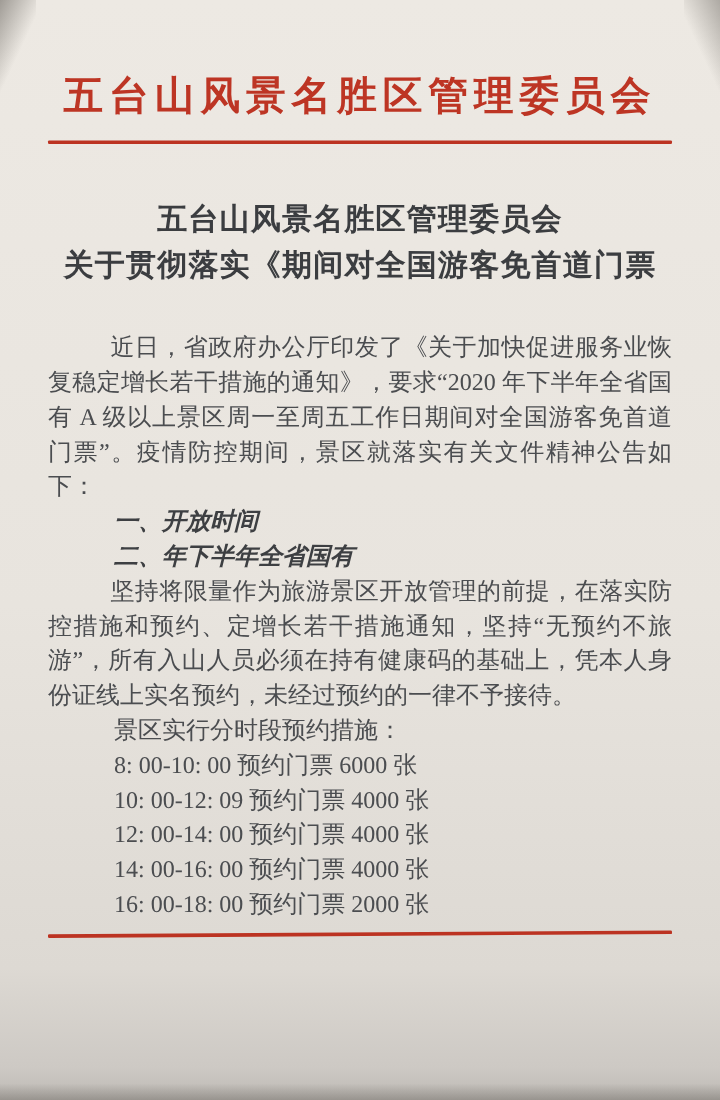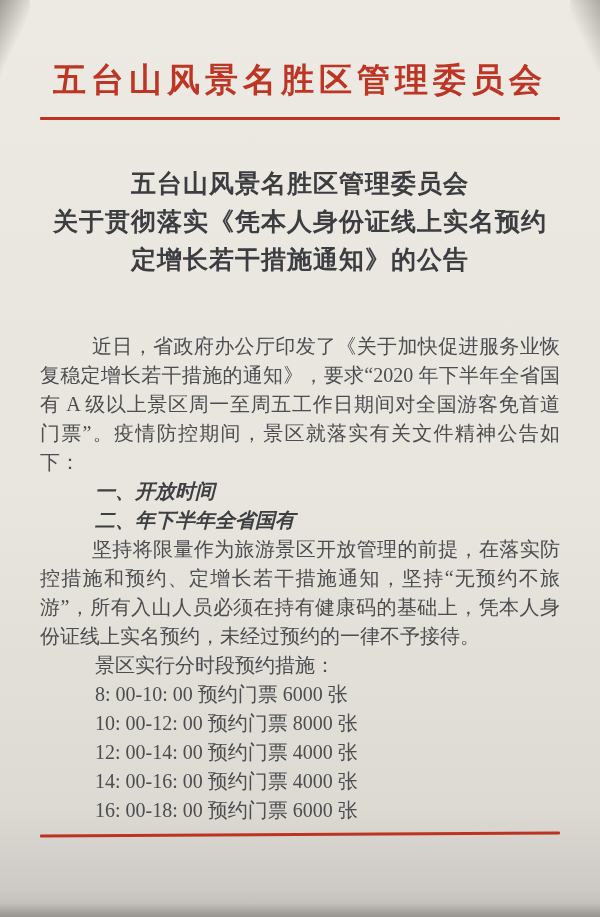--- a/index.html
+++ b/index.html
@@ -27,21 +27,21 @@
   .rule { height:3px; background:#bc3322; margin:0 40px; border-radius:1px; }
   .rule.head { margin-top:17px; }
   .rule.foot { margin:8px 40px 0; transform:rotate(-0.35deg); }
 
   .doc-title {
     margin:44px 30px 0; text-align:center;
     font-family:"Liberation Sans","DejaVu Sans",sans-serif;
     font-weight:700; font-size:25px; line-height:38px;
     letter-spacing:1px; color:#3b3d40;
   }
-  .body-text { margin:54px 40px 0; color:#4b4d50; font-size:20px; line-height:29px; }
+  .body-text { margin:36px 40px 0; color:#4b4d50; font-size:20px; line-height:29px; }
   .body-text p { margin:0; text-align:justify; }
   .para { text-indent:52px; }
   .sec-heading {
     margin:0; padding-left:55px;
     font-family:"Liberation Sans","DejaVu Sans",sans-serif;
     font-weight:700; font-size:20px; line-height:29px; color:#3d3f42;font-style:italic;
   }
   .schedule-intro { padding-left:55px; }
   .slot { padding-left:55px; line-height:29px; }
 </style>
@@ -52,39 +52,38 @@
 
   <div class="corner-shade left"></div>
   <div class="corner-shade right"></div>
 
   <div class="letterhead">五台山风景名胜区管理委员会</div>
 
   <div class="rule head"></div>
 
   <div class="doc-title">
     <div>五台山风景名胜区管理委员会</div>
-    <div>关于贯彻落实《凭本人身份证线上实名预约</div>
-    <div>定增长若干措施通知》的公告</div>
+    <div>关于贯彻落实《期间对全国游客免首道门票</div>
   </div>
 
   <div class="body-text">
     <p class="para">近日，省政府办公厅印发了《关于加快促进服务业恢复稳定增长若干措施的通知》，要求“2020 年下半年全省国有 A 级以上景区周一至周五工作日期间对全国游客免首道门票”。疫情防控期间，景区就落实有关文件精神公告如下：</p>
 
     <p class="sec-heading">一、开放时间</p>
 
     <p class="sec-heading">二、年下半年全省国有</p>
     <p class="para">坚持将限量作为旅游景区开放管理的前提，在落实防控措施和预约、定增长若干措施通知，坚持“无预约不旅游”，所有入山人员必须在持有健康码的基础上，凭本人身份证线上实名预约，未经过预约的一律不予接待。</p>
 
     <p class="schedule-intro">景区实行分时段预约措施：</p>
 
     <div>
       <div class="slot">8: 00-10: 00 预约门票 6000 张</div>
-      <div class="slot">10: 00-12: 00 预约门票 8000 张</div>
+      <div class="slot">10: 00-12: 09 预约门票 4000 张</div>
       <div class="slot">12: 00-14: 00 预约门票 4000 张</div>
       <div class="slot">14: 00-16: 00 预约门票 4000 张</div>
-      <div class="slot">16: 00-18: 00 预约门票 6000 张</div>
+      <div class="slot">16: 00-18: 00 预约门票 2000 张</div>
     </div>
   </div>
 
   <div class="rule foot"></div>
 
   <div class="bottom-shade"></div>
 </div>
 
 </body></html>

